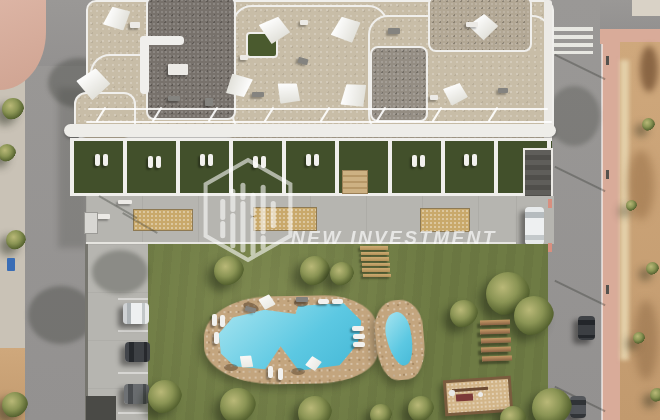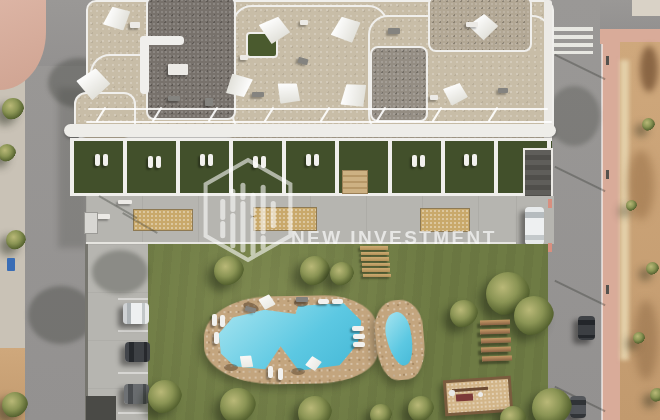--- a/index.html
+++ b/index.html
@@ -302,15 +302,15 @@
         <line x1="30" y1="58" x2="30" y2="88"></line>
       <line x1="40" y1="28" x2="40" y2="40"></line>
         <line x1="40" y1="46" x2="40" y2="92"></line>
       <line x1="50" y1="38" x2="50" y2="56"></line>
         <line x1="50" y1="62" x2="50" y2="96"></line>
       <line x1="60" y1="30" x2="60" y2="74"></line>
         <line x1="60" y1="80" x2="60" y2="90"></line>
       <line x1="70" y1="46" x2="70" y2="68"></line>
     </g>
   </svg>
-  <div id="wm-tagline" style="z-index:50;">NEW INVESTMENT</div>
+  <div id="wm-tagline" style="z-index:50;font-style:italic;">NEW INVESTMENT</div>
 
 </div>
 
 </body></html>

